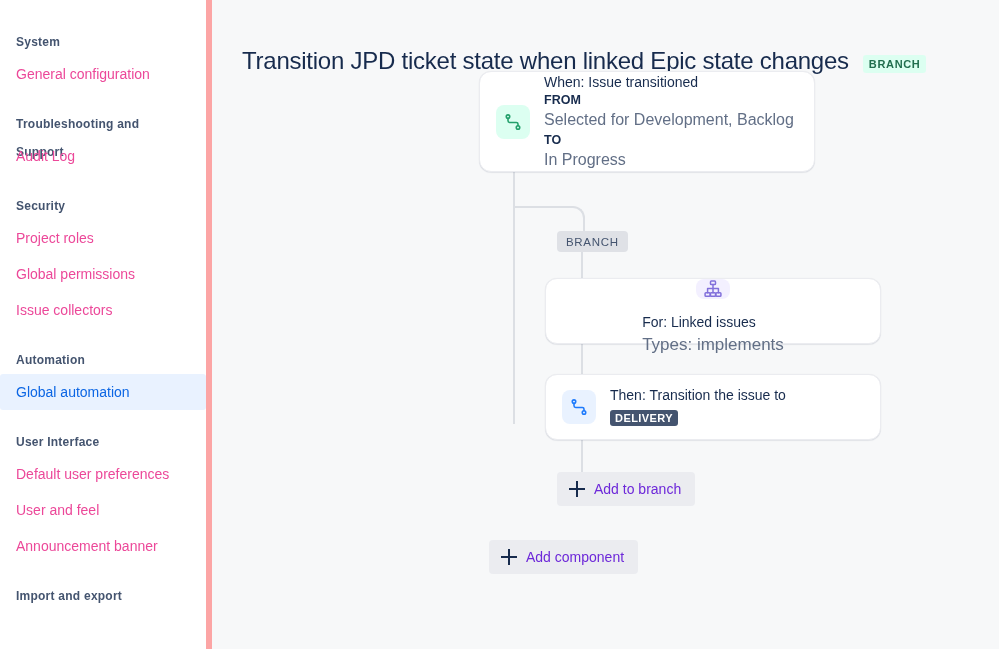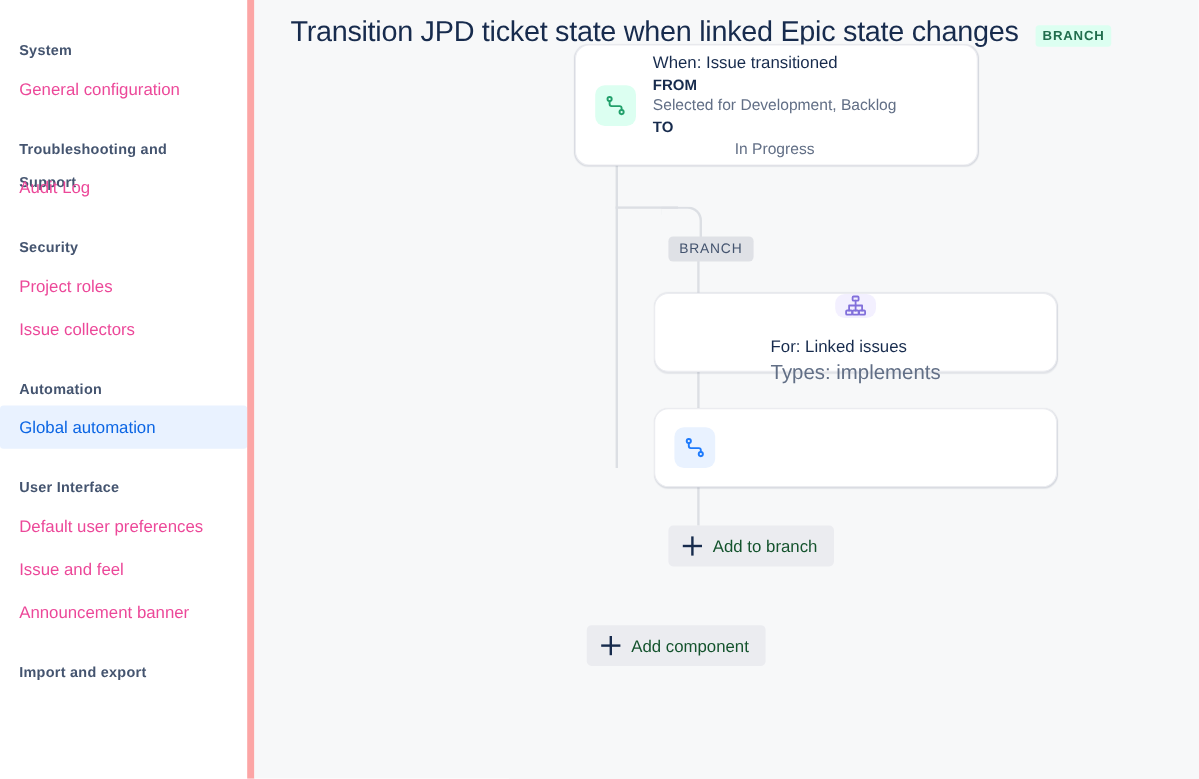--- a/index.html
+++ b/index.html
@@ -71,21 +71,21 @@
     flex: 1;
     height: 649px;
     background: #F7F8F9;
     position: relative;
     overflow: hidden;
   }
   .page-header {
     display: flex;
     align-items: center;
     gap: 14px;
-    padding: 12px 0 0 30px;
+    padding: 46px 0 0 30px;
   }
   .page-title {
     font-size: 24px;
     font-weight: 500;
     color: #172B4D;
     letter-spacing: -0.01em;
     line-height: 30px;
     margin: 0;
   }
   .badge-enabled {
@@ -156,23 +156,22 @@
     color: #172B4D;
     font-weight: 400;
   }
   .kv-key {
     font-size: 12.5px;
     font-weight: 700;
     color: #172B4D;
     margin-top: 1px;
   }
   .kv-val {
-    font-size: 13px;
+    font-size: 16px;
     color: #626F86;
-    text-align: center;
   }
   .card-sub {
     font-size: 17px;
     color: #626F86;
     margin-top: 2px;
   }
   .lozenge {
     display: inline-block;
     background: #44546F;
     color: #FFFFFF;
@@ -198,21 +197,21 @@
     line-height: 14px;
   }
 
   
   .add-btn {
     position: absolute;
     display: inline-flex;
     align-items: center;
     gap: 9px;
     background: #EBECF0;
-    color: #14532d;
+    color: #6d28d9;
     border: none;
     border-radius: 4px;
     font-family: inherit;
     font-size: 14px;
     font-weight: 500;
     padding: 9px 14px 9px 12px;
     cursor: pointer;
     line-height: 16px;
   }
   .plus {
@@ -240,30 +239,31 @@
       <div class="nav-section-title first">System</div>
       <div class="nav-item">General configuration</div>
       <div class="nav-gap"></div>
 
       <div class="nav-section-title">Troubleshooting and Support</div>
       <div class="nav-item">Audit Log</div>
       <div class="nav-gap"></div>
 
       <div class="nav-section-title">Security</div>
       <div class="nav-item">Project roles</div>
+      <div class="nav-item">Global permissions</div>
       <div class="nav-item">Issue collectors</div>
       <div class="nav-gap"></div>
 
       <div class="nav-section-title">Automation</div>
       <div class="nav-item selected">Global automation</div>
       <div class="nav-gap"></div>
 
       <div class="nav-section-title">User Interface</div>
       <div class="nav-item">Default user preferences</div>
-      <div class="nav-item">Issue and feel</div>
+      <div class="nav-item">User and feel</div>
       <div class="nav-item">Announcement banner</div>
       <div class="nav-gap"></div>
 
       <div class="nav-section-title">Import and export</div>
 
     </div>
   </nav>
 
   <main class="main">
 
@@ -326,27 +326,31 @@
       </div>
 
       <div class="card" style="left:333px; top:298px; width:336px; height:66px;">
         <span class="card-icon icon-blue">
           <svg width="20" height="20" viewBox="0 0 24 24" fill="none" stroke="#1D7AFC" stroke-width="1.9" stroke-linecap="round" stroke-linejoin="round">
             <circle cx="6" cy="5.5" r="2.1"></circle>
             <circle cx="18" cy="18.5" r="2.1"></circle>
             <path d="M6 7.6 L6 10.5 A2 2 0 0 0 8 12.5 L16 12.5 A2 2 0 0 1 18 14.5 L18 16.4"></path>
           </svg>
         </span>
+        <div class="card-body">
+          <div class="card-title">Then: Transition the issue to</div>
+          <span class="lozenge">DELIVERY</span>
+        </div>
       </div>
 
       <button class="add-btn" style="left:345px; top:396px;">
         <span class="plus"></span>
         <span>Add to branch</span>
       </button>
 
-      <button class="add-btn" style="left:277px; top:479px;">
+      <button class="add-btn" style="left:277px; top:464px;">
         <span class="plus"></span>
         <span>Add component</span>
       </button>
 
     </div>
   </main>
 </div>
 
 </body></html>

